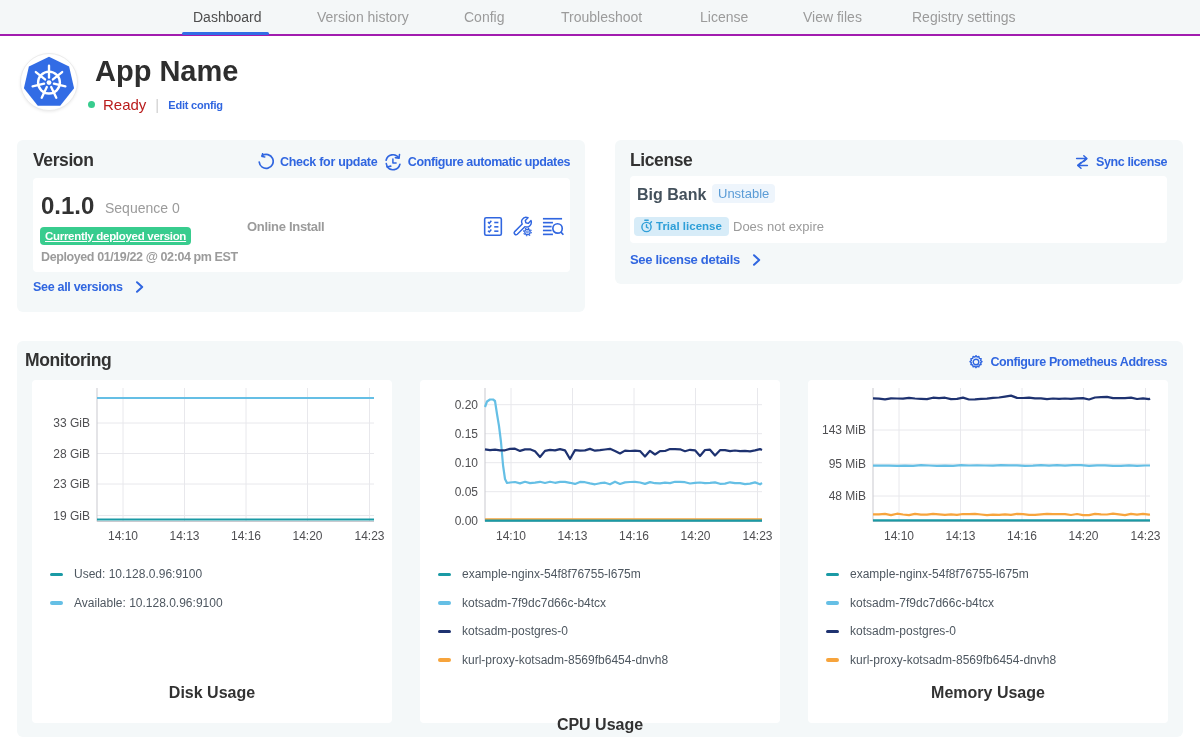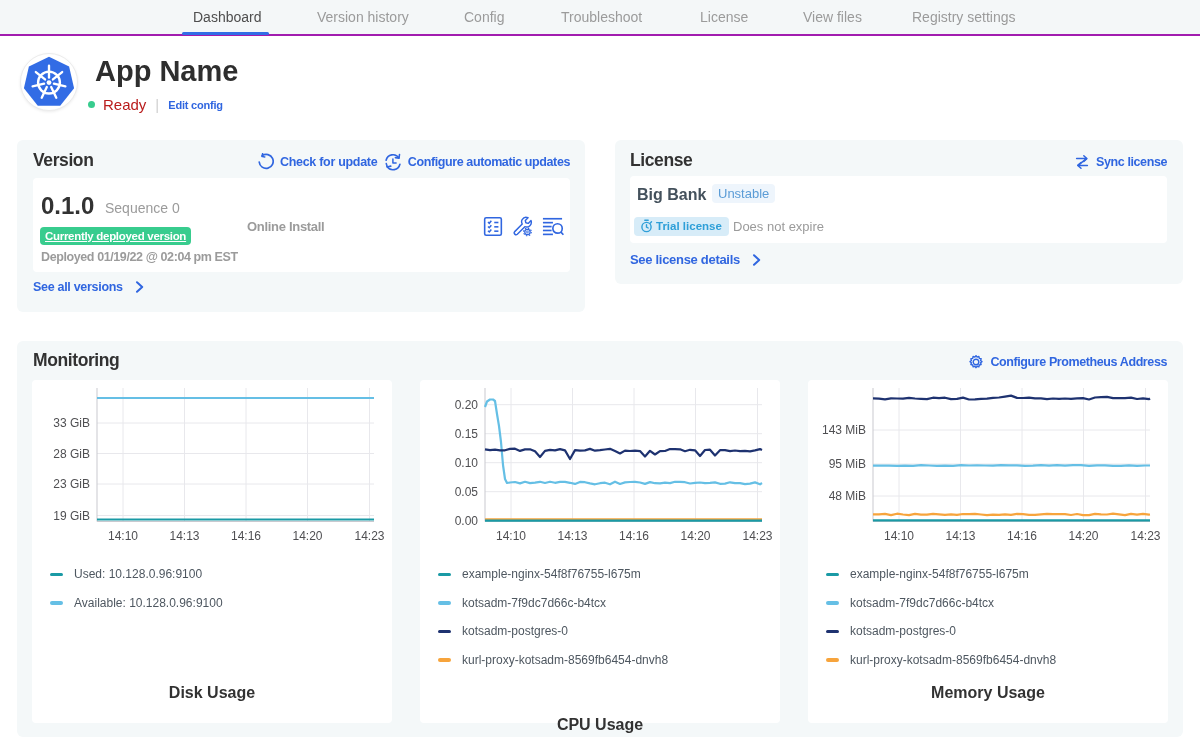--- a/index.html
+++ b/index.html
@@ -144,21 +144,21 @@
   </div>
   <div class="abs linkrow" style="left:15px; top:112px;">
       <span class="blue" style="font-size:13px;">See license details</span>
       <svg width="9" height="12" viewBox="0 0 9 12" fill="none" stroke="#3066e0" stroke-width="2" stroke-linecap="round" stroke-linejoin="round" style="margin-left:6px">
         <path d="M2 1.2 L7.2 6 L2 10.8"></path>
       </svg>
     </div>
 </div>
 
 <div class="panel" style="left:17px; top:341px; width:1166px; height:396px;">
-  <div class="abs ptitle" style="left:16px; top:9px;">Monitoring</div>
+  <div class="abs ptitle" style="left:8px; top:9px;">Monitoring</div>
   <div class="abs linkrow" style="right:16px; top:13px;">
       <svg width="16" height="16" viewBox="0 0 24 24" fill="none" stroke="#3066e0" stroke-width="2.1" stroke-linejoin="round">
         <path d="M12 2.5 l1.7 2.1 2.6-.8 .7 2.7 2.7 .7-.8 2.6 2.1 1.7-2.1 1.7 .8 2.6-2.7 .7-.7 2.7-2.6-.8-1.7 2.1-1.7-2.1-2.6 .8-.7-2.7-2.7-.7 .8-2.6-2.1-1.7 2.1-1.7-.8-2.6 2.7-.7 .7-2.7 2.6 .8z"></path>
         <circle cx="12" cy="12" r="4.2"></circle>
       </svg>
       <span class="blue" style="letter-spacing:-0.4px;">Configure Prometheus Address</span>
     </div>
 
   <div class="card" style="left:15px; top:39px; width:360px; height:343px;">
     <svg class="chart" width="360" height="170" viewBox="0 0 360 170">

